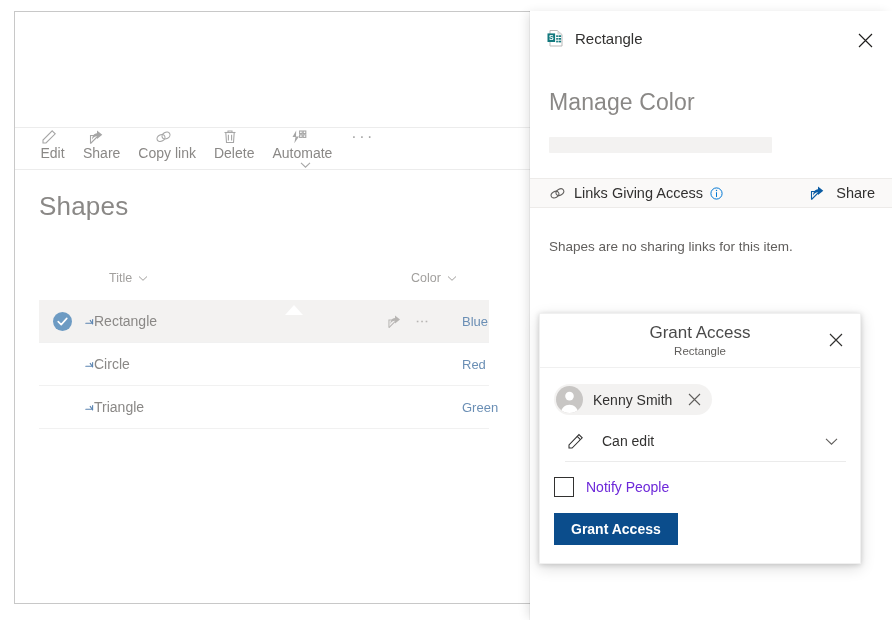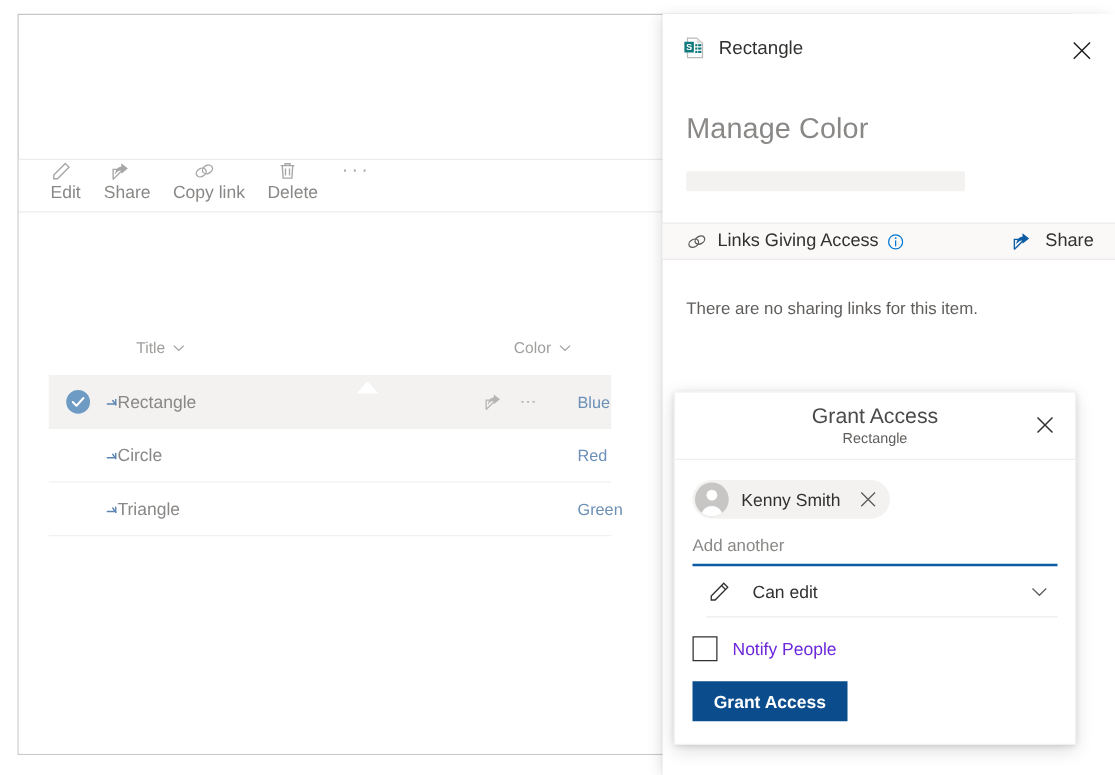--- a/index.html
+++ b/index.html
@@ -503,26 +503,44 @@
       <svg width="16" height="16" viewBox="0 0 16 16" fill="none" stroke="currentColor" stroke-width="1.1">
         <path d="M2.5 3.5h11"></path>
         <path d="M6 3.5V2h4v1.5"></path>
         <path d="M3.8 3.5l.7 10h7l.7-10"></path>
         <path d="M6.4 5.8v5.6M9.6 5.8v5.6"></path>
       </svg>
     </span>
     <span>Delete</span>
   </div>
 
+  <div class="cmd">
+    <span class="cmd-icon">
+      <svg width="17" height="16" viewBox="0 0 17 16" fill="none" stroke="currentColor" stroke-width="1.1">
+        <path d="M6.2 1.5L2.5 8h3l-1.2 6.3L9 7.5H6z" fill="currentColor" stroke="none"></path>
+        <rect x="9.6" y="2" width="2.6" height="2.6"></rect>
+        <rect x="13.2" y="2" width="2.6" height="2.6"></rect>
+        <rect x="9.6" y="5.8" width="2.6" height="2.6"></rect>
+        <rect x="13.2" y="5.8" width="2.6" height="2.6"></rect>
+      </svg>
+    </span>
+    <span>Automate</span>
+    <span class="chev">
+      <svg width="11" height="8" viewBox="0 0 11 8" fill="none" stroke="currentColor" stroke-width="1.1">
+        <path d="M1 1.8L5.5 6.2 10 1.8"></path>
+      </svg>
+    </span>
+  </div>
 
   <div class="cmd cmd-ellipsis">···</div>
 </div>
 
 <div id="list-area">
 
+  <div id="list-title">Shapes</div>
 
   <div id="list-header">
     <div class="col-head" id="col-title">
       <span>Title</span>
       <span class="chev">
         <svg width="10" height="7" viewBox="0 0 10 7" fill="none" stroke="currentColor" stroke-width="1">
             <path d="M1 1.5L5 5.3 9 1.5"></path>
           </svg>
       </span>
     </div>
@@ -655,21 +673,21 @@
         <svg width="17" height="16" viewBox="0 0 17 16" fill="none" stroke="currentColor" stroke-width="1.1">
           <path d="M1.5 14.5V6.5h4"></path>
             <path d="M1.5 14.5L9 7"></path>
           <path d="M8 1.6l5.3 4.2L8 10V7.3C5.6 7.3 4 8.6 3.1 10.6 3 8 4.6 4.4 8 4.3z" fill="currentColor" stroke="none"></path>
         </svg>
       </span>
       <span>Share</span>
     </span>
   </div>
 
-  <div id="links-empty">There are no sharing links for this item.</div>
+  <div id="links-empty">Shapes are no sharing links for this item.</div>
 
 </div>
 
 <div id="callout-beak"></div>
 
 <div id="grant-callout">
 
   <div id="callout-header">
     <div id="callout-title">Grant Access</div>
     <div id="callout-subtitle">Rectangle</div>
@@ -690,21 +708,20 @@
         </svg>
       </span>
       <span id="chip-name">Kenny Smith</span>
       <span id="chip-remove">
         <svg width="13" height="13" viewBox="0 0 13 13" fill="none" stroke="currentColor" stroke-width="1.1">
           <path d="M1 1l11 11M12 1L1 12"></path>
         </svg>
       </span>
     </div>
 
-    <div id="add-another">Add another</div>
 
     <div id="permission-row">
       <span id="permission-icon">
         <svg width="17" height="17" viewBox="0 0 17 17" fill="none" stroke="currentColor" stroke-width="1.05">
           <path d="M12 1.6l3.2 3.2L5.1 15H2v-3.1z"></path>
           <path d="M10.2 3.4l3.2 3.2"></path>
         </svg>
       </span>
       <span id="permission-label">Can edit</span>
       <span id="permission-chevron">

